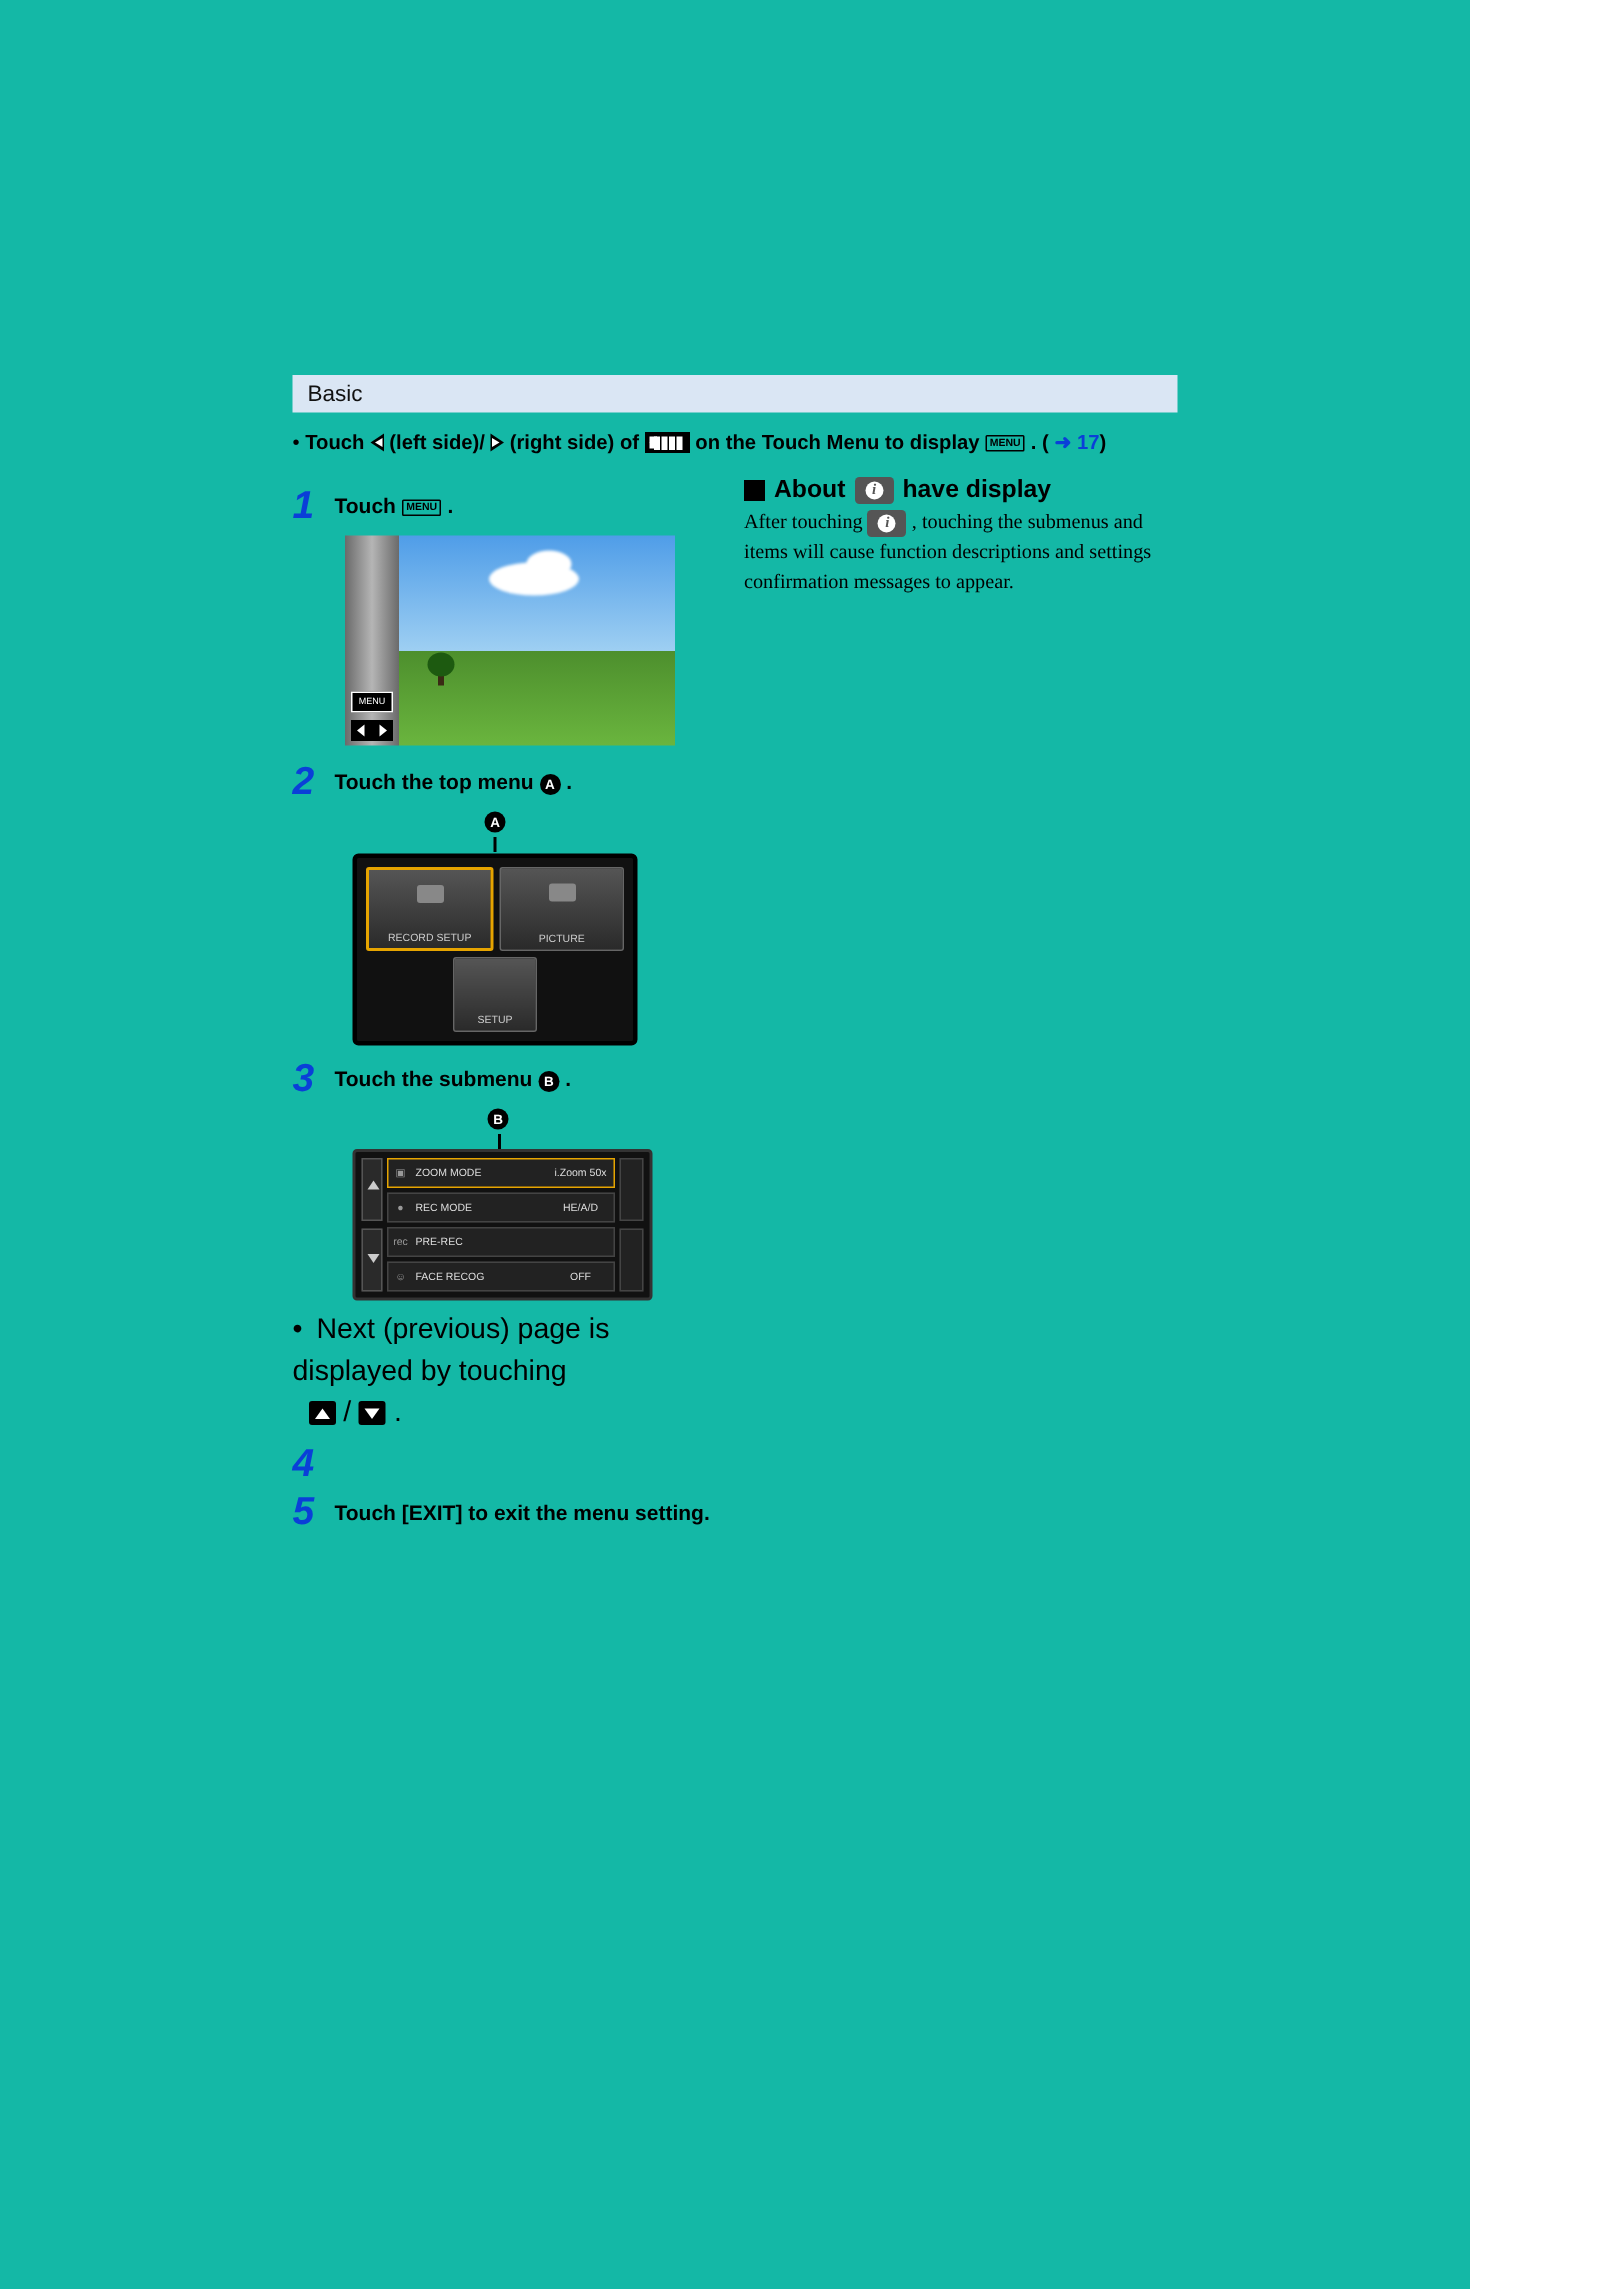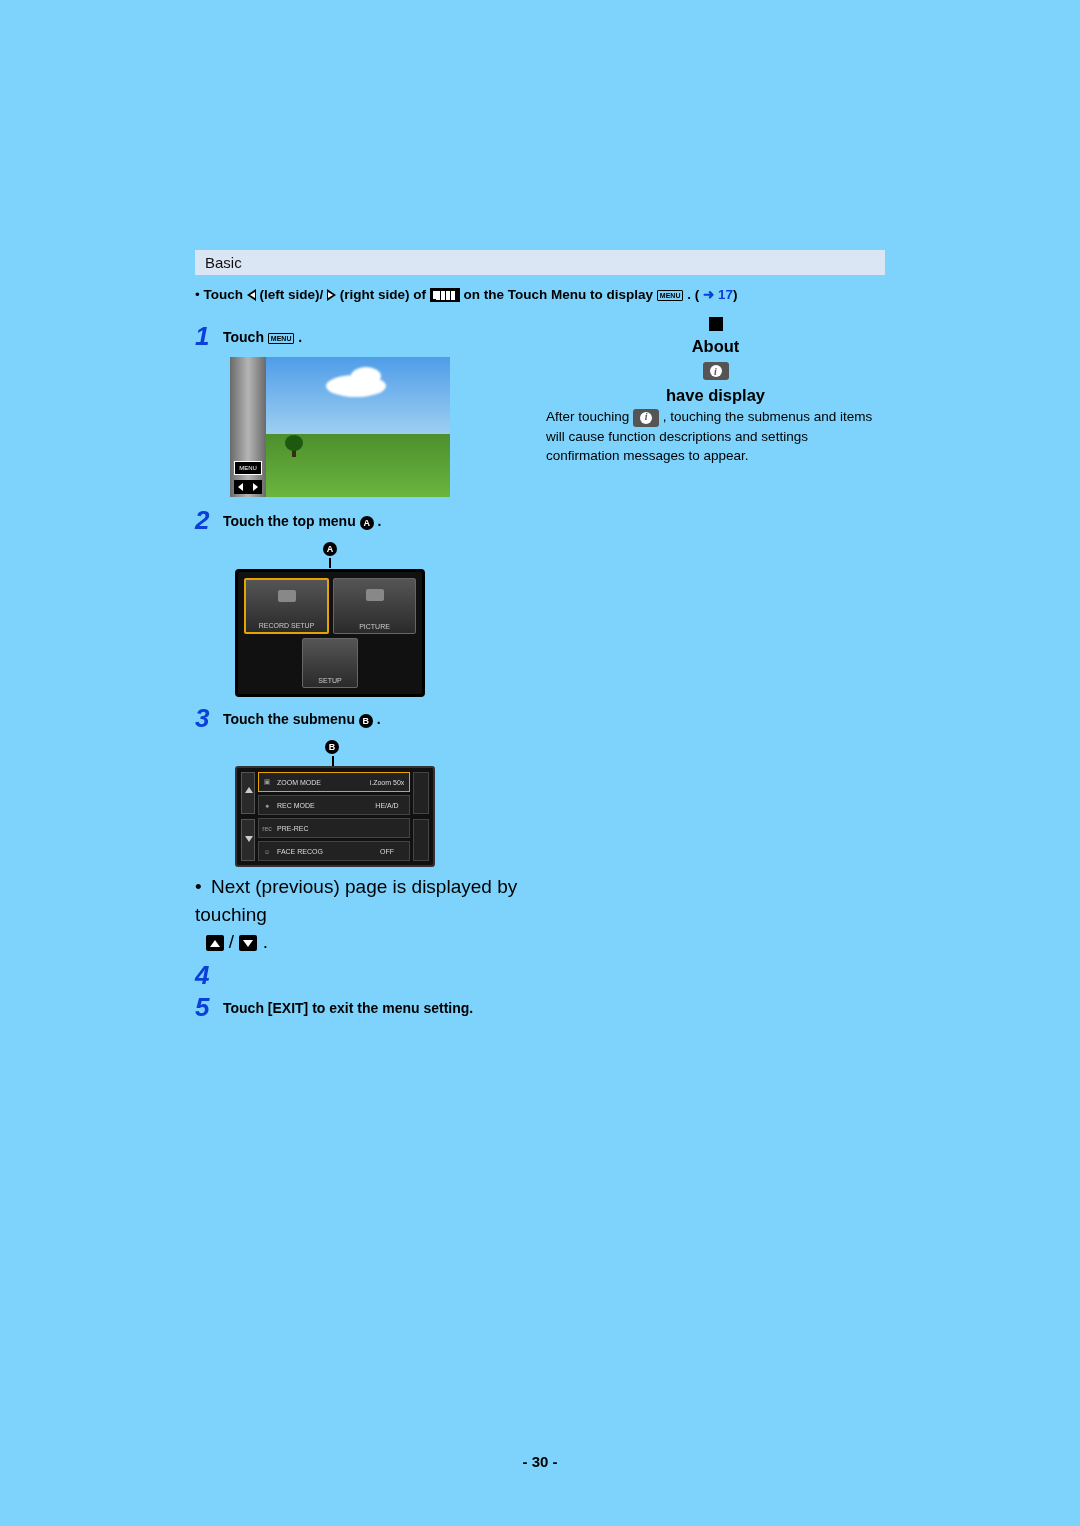--- a/index.html
+++ b/index.html
@@ -3,24 +3,24 @@
 <meta charset="utf-8">
 <style>
   html, body {
     margin: 0;
     padding: 0;
     background: #ffffff;
     font-family: Arial, Helvetica, sans-serif;
     width: 1080px;
   }
   .page {
-    width: 1080px;
+    width: 980px;
     height: 1526px;
     position: relative;
-    background: #7dd3fc;
+    background: #14b8a6;
     box-sizing: border-box;
     padding: 250px 195px 60px 195px;
   }
   .basic-bar {
     background: #dae6f4;
     padding: 4px 10px 4px 10px;
     font-size: 15px;
     color: #111;
   }
   .title-bar {
@@ -251,35 +251,35 @@
     width:18px; height:16px; background:#000; vertical-align:middle;
     position:relative; border-radius:2px;
   }
   .arrow-key.up::after{ content:""; border-left:5px solid transparent; border-right:5px solid transparent; border-bottom:7px solid #fff;}
   .arrow-key.down::after{ content:""; border-left:5px solid transparent; border-right:5px solid transparent; border-top:7px solid #fff;}
 
   
   .about-heading {
     font-size: 16.5px;
     font-weight: bold;
-    display:flex; align-items:center; gap:6px;flex-direction:column;
+    display:flex; align-items:center; gap:6px;
   }
   .about-heading .sq { width:14px; height:14px; background:#000;}
   .info-chip {
     display:inline-flex; align-items:center; justify-content:center;
     width:26px; height:18px; background:#555; border-radius:3px;
     vertical-align:middle; font-family: "Times New Roman", serif;
   }
   .info-chip .i {
     color:#fff; font-style:italic; font-weight:bold; font-size:14px;
     background:#fff; color:#555; border-radius:50%; width:12px; height:12px;
     display:flex; align-items:center; justify-content:center;
   }
   .info-chip .i::before{ content:"i"; color:#555; font-style:italic; font-weight:bold; font-size:10px;}
-  .rtext { font-size:13.5px; line-height:1.45; margin-top:2px;}
+  .rtext { font-size:13.5px; line-height:1.45; margin-top:2px;font-family:Liberation Serif, serif;}
 
   .page-num {
     position:absolute; bottom:56px; left:0; right:0;
     text-align:center; font-size:15px; font-weight:bold;
   }
 </style>
 </head>
 <body>
 
 <div class="page">
@@ -451,14 +451,13 @@
       <div class="rtext">
         <span>After touching </span>
         <span class="info-chip">
             <span class="i"></span>
           </span>
         <span> , touching the submenus and items will cause function descriptions and settings confirmation messages to appear.</span>
       </div>
     </div>
   </div>
 
-  <div class="page-num">- 30 -</div>
 </div>
 
 </body></html>

